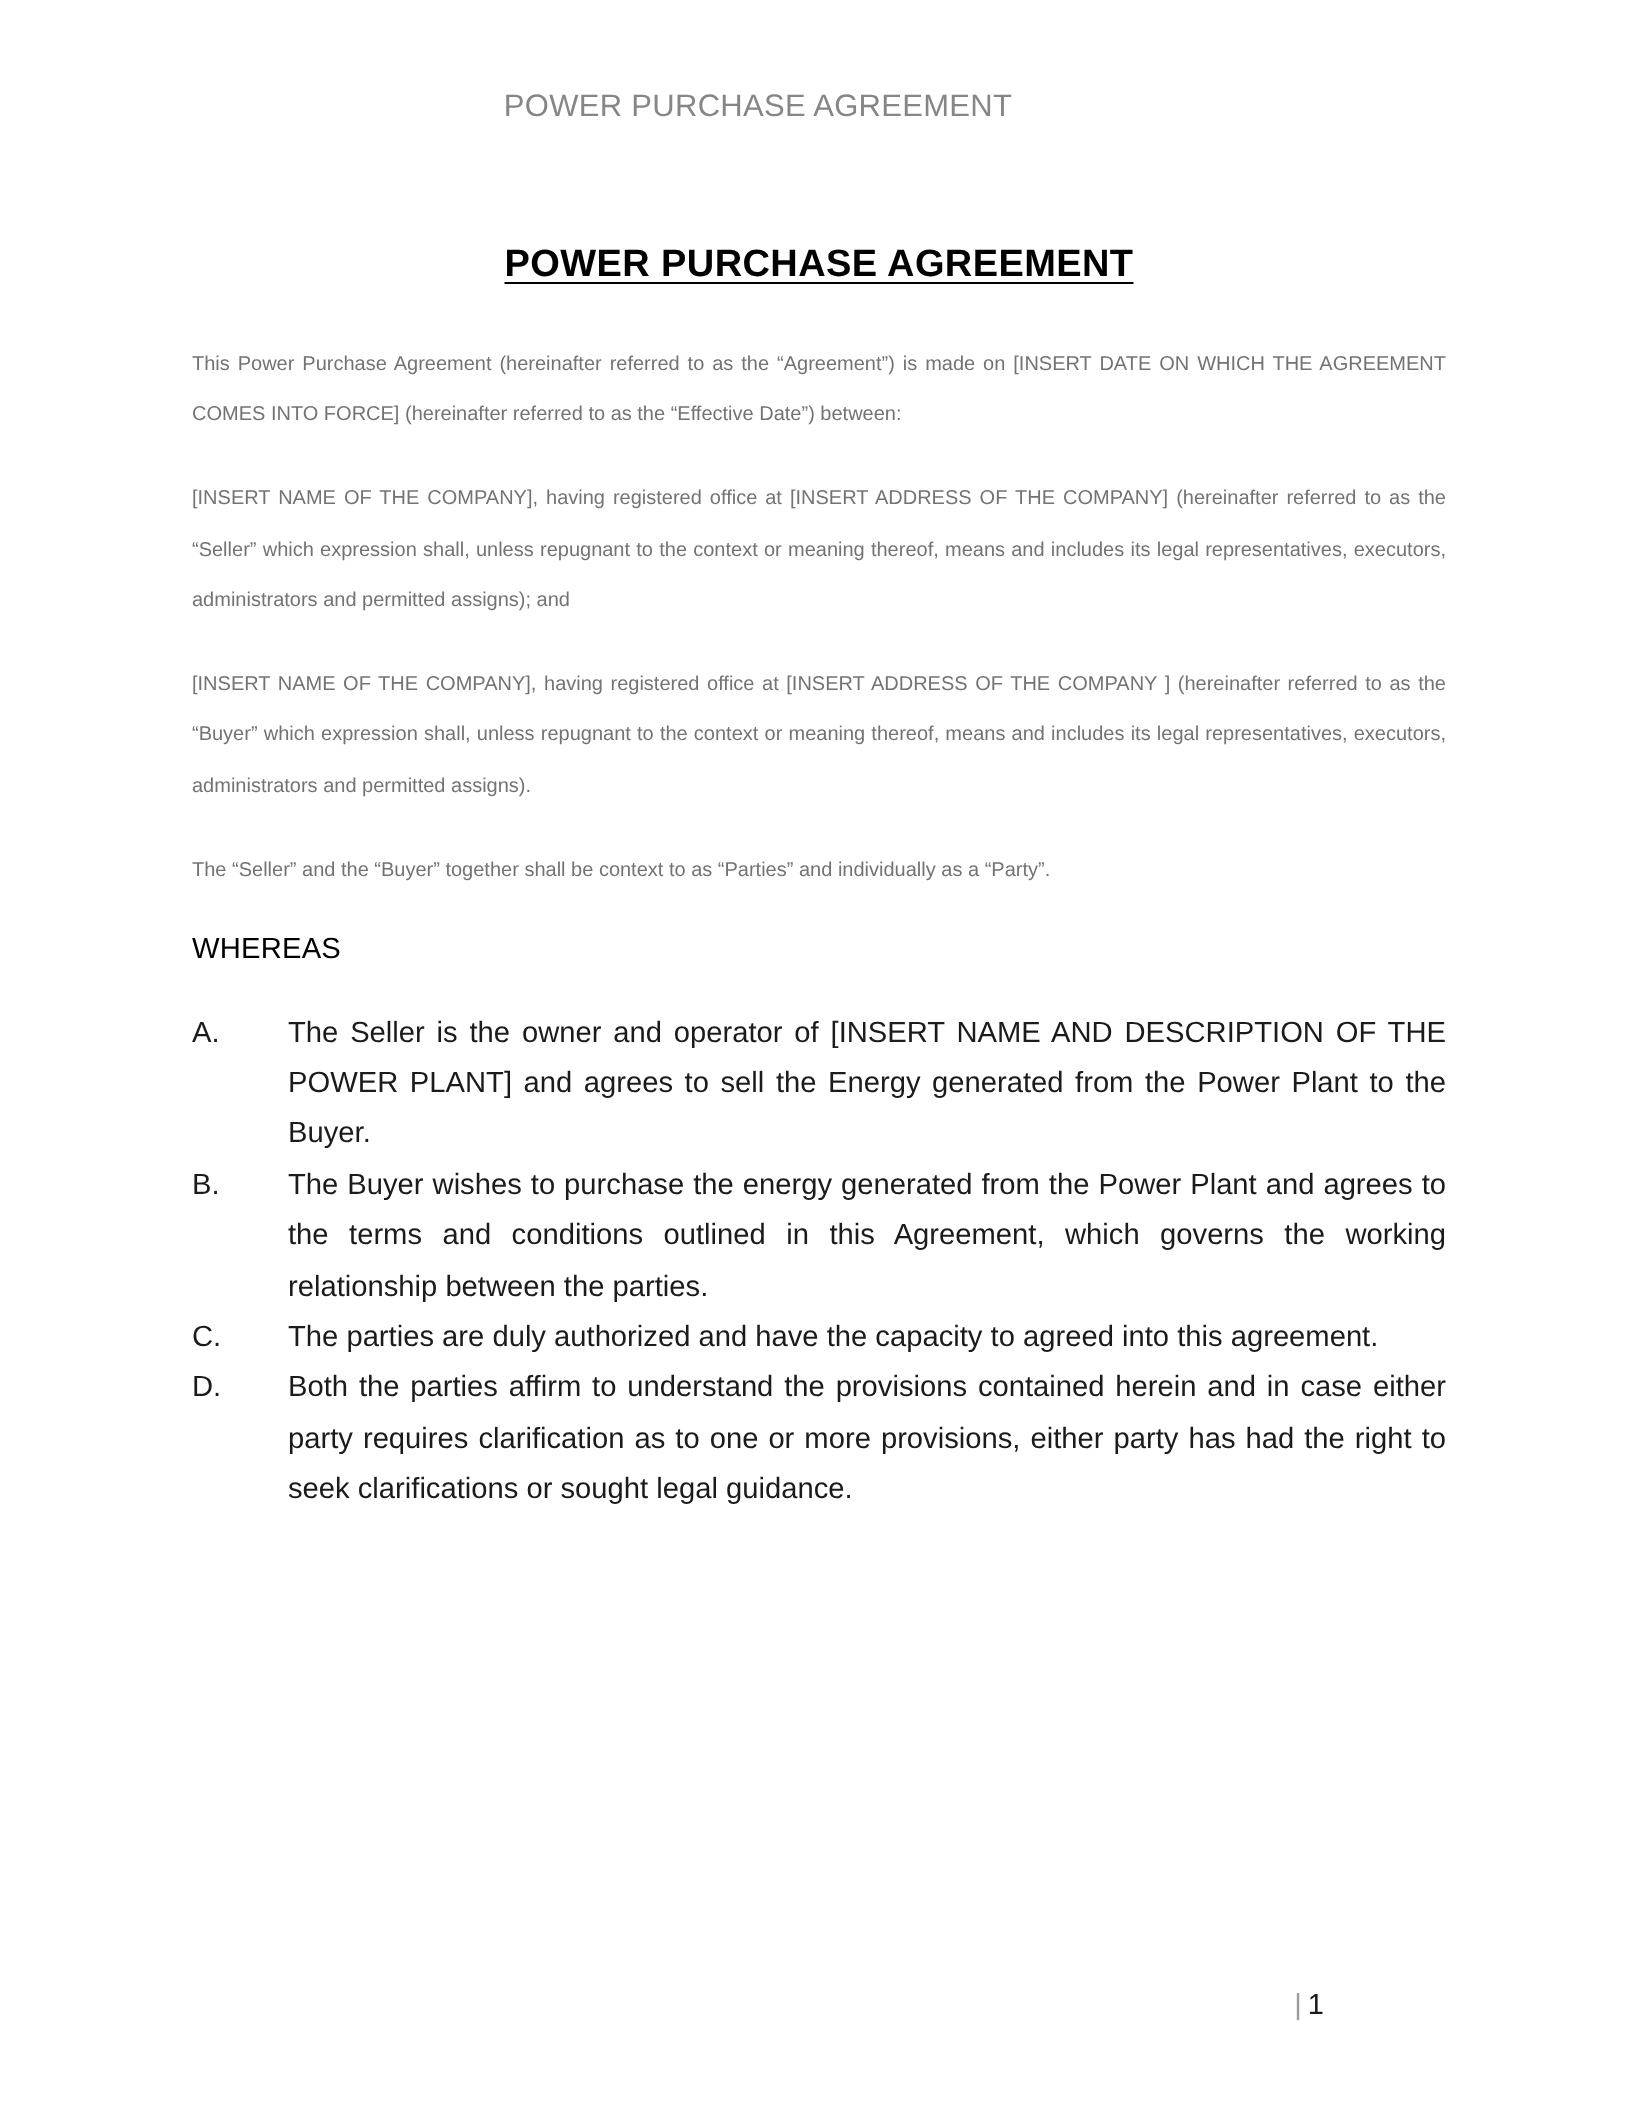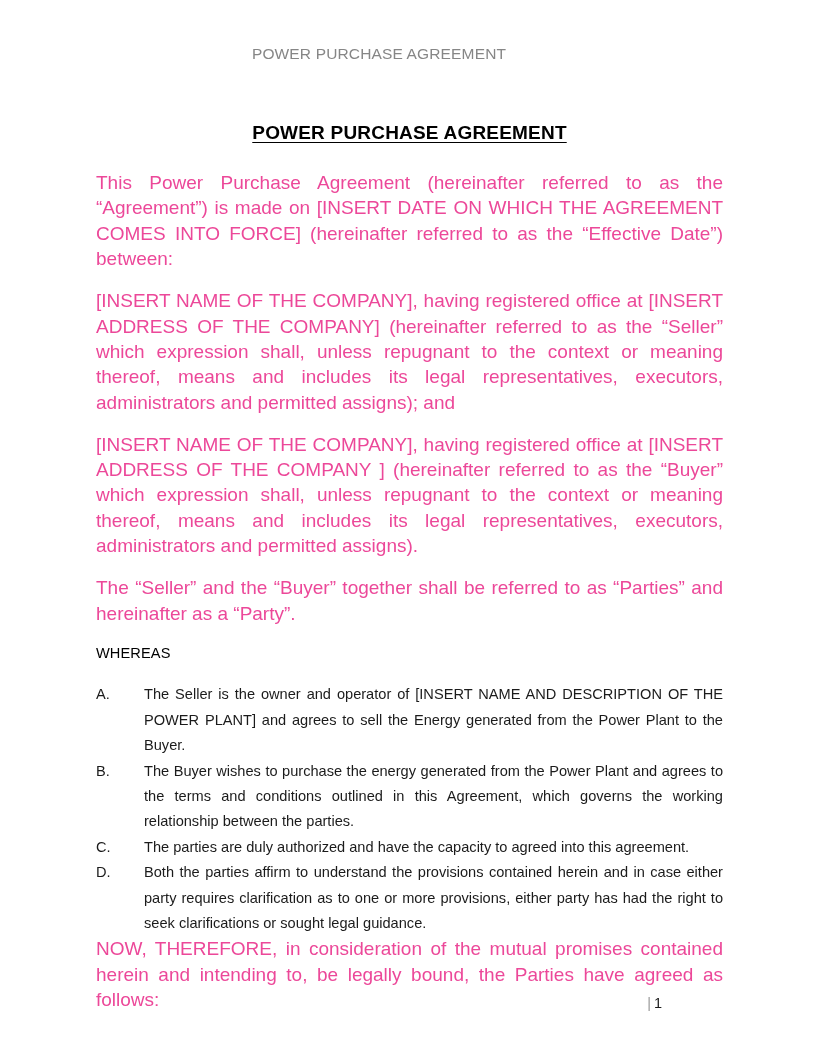--- a/index.html
+++ b/index.html
@@ -39,25 +39,25 @@
     font-size: 19px;
     font-weight: bold;
     letter-spacing: 0.2px;
     text-decoration: underline;
     text-underline-offset: 3px;
     margin: 0 0 26px 0;
     color: #000;
   }
   p.para {
     margin: 0 0 16.5px 0;
-    font-size: 19px;
+    font-size: 10px;
     line-height: 25.4px;
     text-align: justify;
     text-justify: inter-word;
-    color: #ec4899;
+    color: #737373;
   }
   p.para.tight {
     margin-bottom: 15px;
   }
   .whereas {
     font-size: 14.6px;
     line-height: 25.4px;
     font-weight: normal;
     margin: 0 0 16px 0;
     color: #000;
@@ -116,21 +116,21 @@
   <div class="content">
 
     <h1 class="doc-title">POWER PURCHASE AGREEMENT</h1>
 
     <p class="para">This Power Purchase Agreement (hereinafter referred to as the “Agreement”) is made on [INSERT DATE ON WHICH THE AGREEMENT COMES INTO FORCE] (hereinafter referred to as the “Effective Date”) between:</p>
 
     <p class="para">[INSERT NAME OF THE COMPANY], having registered office at [INSERT ADDRESS OF THE COMPANY] (hereinafter referred to as the “Seller” which expression shall, unless repugnant to the context or meaning thereof, means and includes its legal representatives, executors, administrators and permitted assigns); and</p>
 
     <p class="para">[INSERT NAME OF THE COMPANY],  having registered office at [INSERT ADDRESS OF THE COMPANY ] (hereinafter referred to as the “Buyer” which expression shall, unless repugnant to the context or meaning thereof, means and includes its legal representatives, executors, administrators and permitted assigns).</p>
 
-    <p class="para tight">The “Seller” and the “Buyer” together shall be referred to as “Parties” and hereinafter as a “Party”.</p>
+    <p class="para tight">The “Seller” and the “Buyer” together shall be context to as “Parties” and individually as a “Party”.</p>
 
     <div class="whereas">WHEREAS</div>
 
     <ol class="clause-list">
       <li class="clause">
         <span class="clause-marker">A.</span>
         <span>The Seller is the owner and operator of [INSERT NAME AND DESCRIPTION OF THE POWER PLANT] and agrees to sell the Energy generated from the Power Plant to the Buyer.</span>
       </li>
       <li class="clause">
         <span class="clause-marker">B.</span>
@@ -139,21 +139,20 @@
       <li class="clause">
         <span class="clause-marker">C.</span>
         <span>The parties are duly authorized and have the capacity to agreed into this agreement.</span>
       </li>
       <li class="clause">
         <span class="clause-marker">D.</span>
         <span>Both the parties affirm to understand the provisions contained herein and in case either party requires clarification as to one or more provisions, either party has had the right to seek clarifications or sought legal guidance.</span>
       </li>
     </ol>
 
-    <p class="para closing">NOW, THEREFORE, in consideration of the mutual promises contained herein and intending to, be legally bound, the Parties have agreed as follows:</p>
 
   </div>
 
   <div class="footer">
     <span class="sep">|</span><span class="pnum">1</span>
   </div>
 
 </div>
 
 </body></html>

